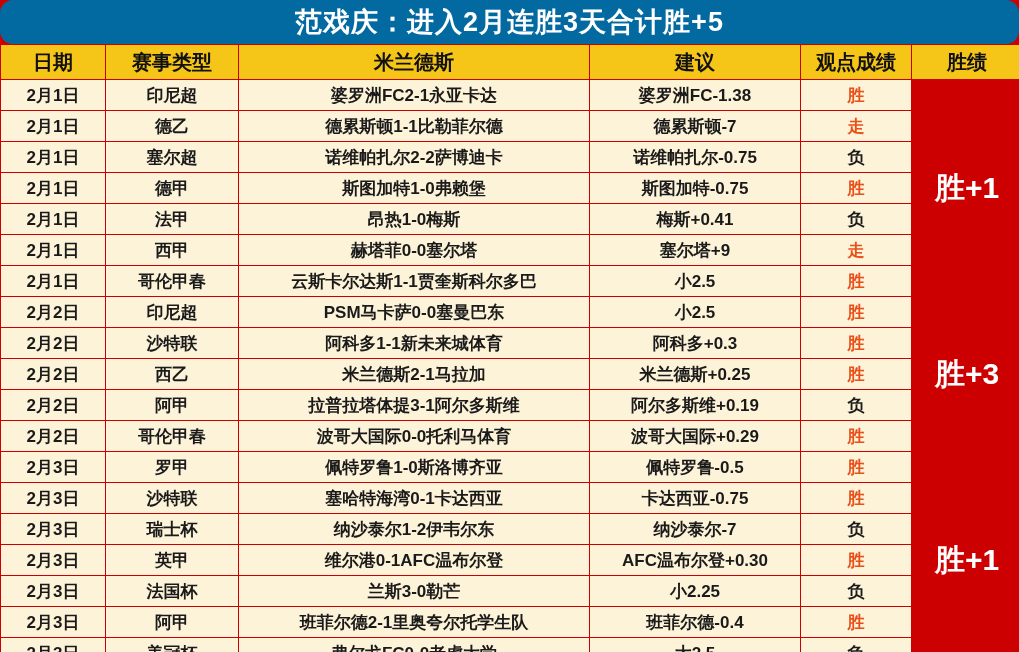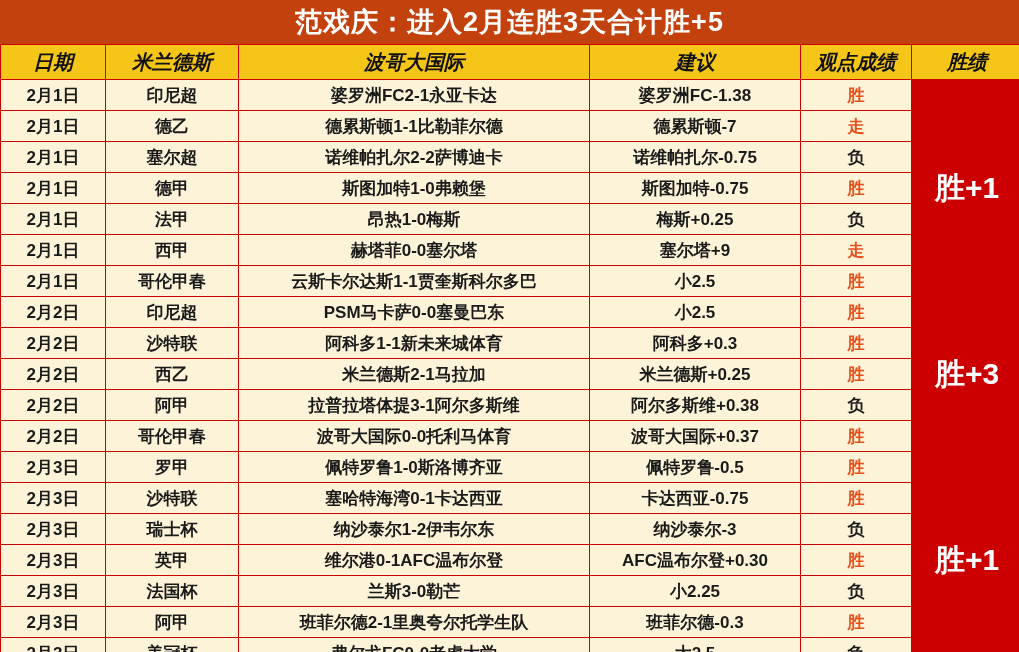--- a/index.html
+++ b/index.html
@@ -15,48 +15,48 @@
   }
   .sheet {
     width: 1019px;
     height: 652px;
     background: #cc0000;
     position: relative;
     box-sizing: border-box;
   }
   .title-bar {
     height: 44px;
-    background: #c2410c;
+    background: #0369a1;
     color: #ffffff;
     display: flex;
     align-items: center;
     justify-content: center;
     font-size: 27px;
     font-weight: bold;
     letter-spacing: 1px;
+    border-radius: 13px;
   }
   table.main {
     border-collapse: collapse;
     table-layout: fixed;
     width: 1019px;
   }
   table.main td, table.main th {
     border: 1px solid #cc0000;
     padding: 0;
     text-align: center;
     vertical-align: middle;
     font-weight: bold;
   }
   thead th {
     background: #f5c518;
     color: #111111;
     height: 34px;
     font-size: 20px;
     border: 1px solid #cc0000;
-    font-style: italic;
   }
   tbody td {
     height: 30px;
     font-size: 17px;
     background: #fdf3d8;
     color: #1a1a1a;
   }
   td.date    { width: 104px; }
   td.league  { width: 132px; }
   td.match   { width: 350px; }
@@ -91,22 +91,22 @@
 <body>
 
 <div class="sheet">
 
   <div class="title-bar">范戏庆：进入2月连胜3天合计胜+5</div>
 
   <table class="main">
     <thead>
       <tr>
         <th class="h-date">日期</th>
-        <th class="h-league">米兰德斯</th>
-        <th class="h-match">波哥大国际</th>
+        <th class="h-league">赛事类型</th>
+        <th class="h-match">米兰德斯</th>
         <th class="h-advice">建议</th>
         <th class="h-result">观点成绩</th>
         <th class="h-streak">胜绩</th>
       </tr>
     </thead>
     <tbody id="tbody">
         <tr>
           <td class="date">2月1日</td>
           <td class="league">印尼超</td>
           <td class="match">婆罗洲FC2-1永亚卡达</td>
@@ -132,21 +132,21 @@
           <td class="date">2月1日</td>
           <td class="league">德甲</td>
           <td class="match">斯图加特1-0弗赖堡</td>
           <td class="advice">斯图加特-0.75</td>
           <td class="result win">胜</td>
         </tr>
         <tr>
           <td class="date">2月1日</td>
           <td class="league">法甲</td>
           <td class="match">昂热1-0梅斯</td>
-          <td class="advice">梅斯+0.25</td>
+          <td class="advice">梅斯+0.41</td>
           <td class="result lose">负</td>
         </tr>
         <tr>
           <td class="date">2月1日</td>
           <td class="league">西甲</td>
           <td class="match">赫塔菲0-0塞尔塔</td>
           <td class="advice">塞尔塔+9</td>
           <td class="result draw">走</td>
         </tr>
         <tr>
@@ -175,28 +175,28 @@
           <td class="date">2月2日</td>
           <td class="league">西乙</td>
           <td class="match">米兰德斯2-1马拉加</td>
           <td class="advice">米兰德斯+0.25</td>
           <td class="result win">胜</td>
         </tr>
         <tr>
           <td class="date">2月2日</td>
           <td class="league">阿甲</td>
           <td class="match">拉普拉塔体提3-1阿尔多斯维</td>
-          <td class="advice">阿尔多斯维+0.38</td>
+          <td class="advice">阿尔多斯维+0.19</td>
           <td class="result lose">负</td>
         </tr>
         <tr>
           <td class="date">2月2日</td>
           <td class="league">哥伦甲春</td>
           <td class="match">波哥大国际0-0托利马体育</td>
-          <td class="advice">波哥大国际+0.37</td>
+          <td class="advice">波哥大国际+0.29</td>
           <td class="result win">胜</td>
         </tr>
         <tr>
           <td class="date">2月3日</td>
           <td class="league">罗甲</td>
           <td class="match">佩特罗鲁1-0斯洛博齐亚</td>
           <td class="advice">佩特罗鲁-0.5</td>
           <td class="result win">胜</td>
           <td class="streak-cell last" rowspan="7">胜+1</td>
         </tr>
@@ -204,42 +204,42 @@
           <td class="date">2月3日</td>
           <td class="league">沙特联</td>
           <td class="match">塞哈特海湾0-1卡达西亚</td>
           <td class="advice">卡达西亚-0.75</td>
           <td class="result win">胜</td>
         </tr>
         <tr>
           <td class="date">2月3日</td>
           <td class="league">瑞士杯</td>
           <td class="match">纳沙泰尔1-2伊韦尔东</td>
-          <td class="advice">纳沙泰尔-3</td>
+          <td class="advice">纳沙泰尔-7</td>
           <td class="result lose">负</td>
         </tr>
         <tr>
           <td class="date">2月3日</td>
           <td class="league">英甲</td>
           <td class="match">维尔港0-1AFC温布尔登</td>
           <td class="advice">AFC温布尔登+0.30</td>
           <td class="result win">胜</td>
         </tr>
         <tr>
           <td class="date">2月3日</td>
           <td class="league">法国杯</td>
           <td class="match">兰斯3-0勒芒</td>
           <td class="advice">小2.25</td>
           <td class="result lose">负</td>
         </tr>
         <tr>
           <td class="date">2月3日</td>
           <td class="league">阿甲</td>
           <td class="match">班菲尔德2-1里奥夸尔托学生队</td>
-          <td class="advice">班菲尔德-0.3</td>
+          <td class="advice">班菲尔德-0.4</td>
           <td class="result win">胜</td>
         </tr>
         <tr>
           <td class="date">2月3日</td>
           <td class="league">美冠杯</td>
           <td class="match">弗尔戈FC0-0老虎大学</td>
           <td class="advice">大2.5</td>
           <td class="result lose">负</td>
         </tr>
       </tbody>

